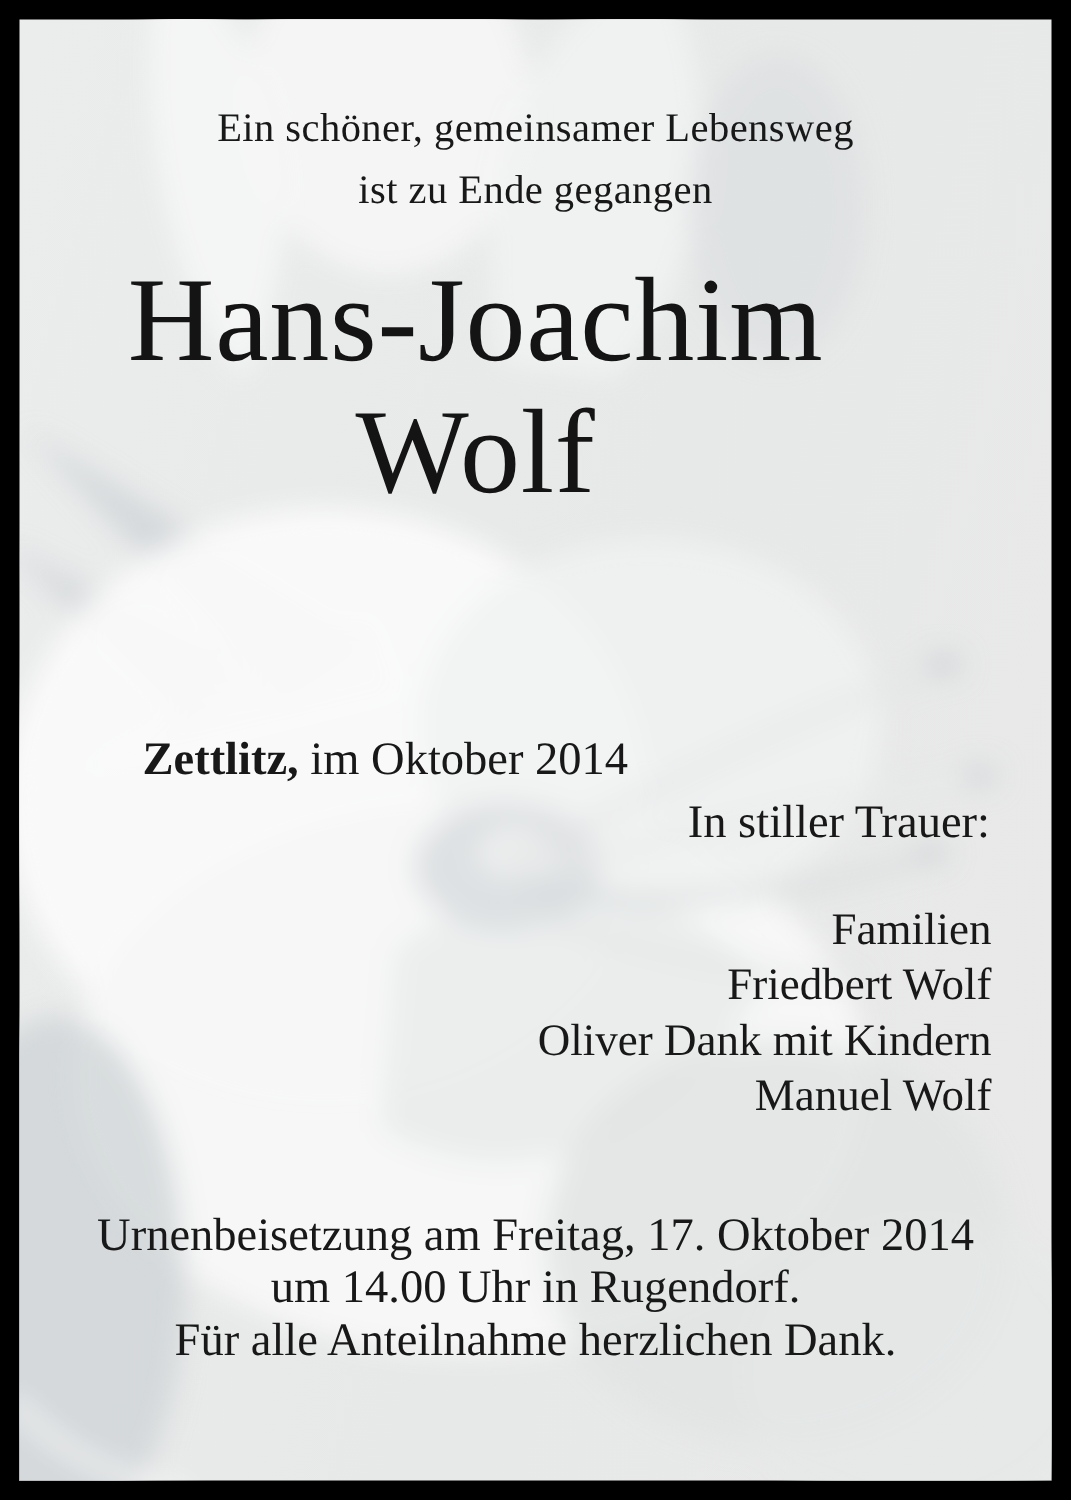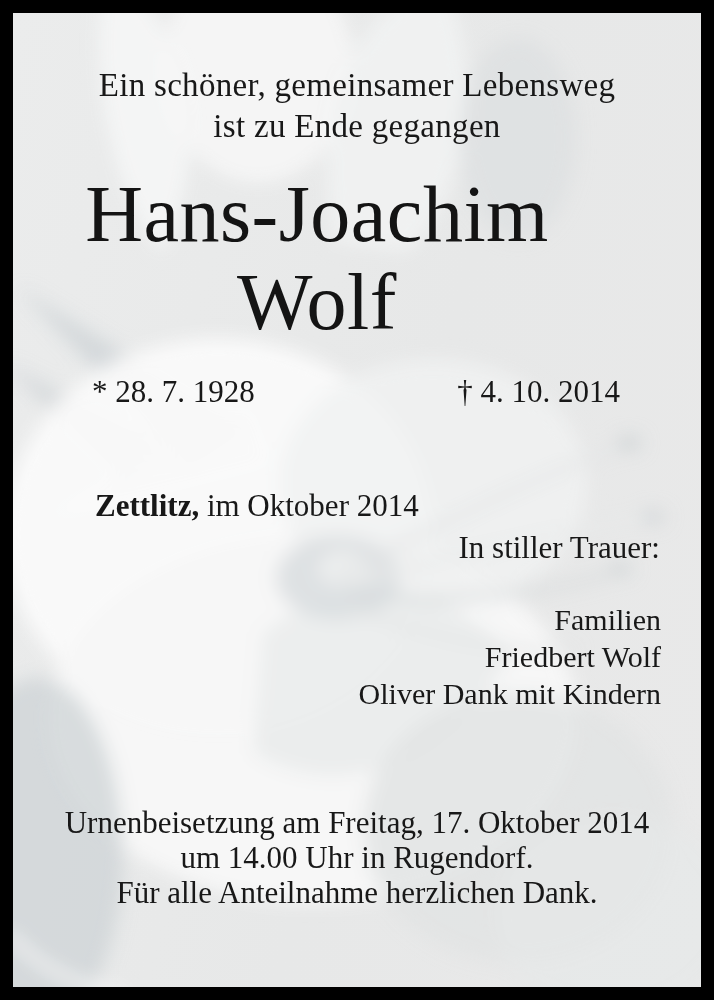--- a/index.html
+++ b/index.html
@@ -18,21 +18,21 @@
     overflow:hidden;
   }
   .flower{
     position:absolute;left:0;top:0;width:688px;height:974px;
     z-index:0;
   }
   .txt{position:absolute;z-index:2;color:#181818;}
   .intro{
     top:52px;left:0;width:688px;
     text-align:center;
-    font-size:33px;line-height:41px;
+    font-size:27px;line-height:41px;
     letter-spacing:0.3px;
   }
   .name{
     top:157px;left:0;width:608px;
     text-align:center;
     font-size:80px;line-height:88px;
     letter-spacing:0.5px;
     color:#141414;
   }
   .dates{
@@ -118,35 +118,32 @@
     <div class="txt intro">
       <div>Ein schöner, gemeinsamer Lebensweg</div>
       <div>ist zu Ende gegangen</div>
     </div>
 
     <div class="txt name">
       <div>Hans-Joachim</div>
       <div>Wolf</div>
     </div>
 
-    <div class="txt dates">
-      <span class="birth">* 28. 7. 1928</span>
-      <span class="death">† 4. 10. 2014</span>
-    </div>
 
     <div class="txt place">
       <span class="b">Zettlitz,</span><span> im Oktober 2014</span>
     </div>
 
     <div class="txt trauer">In stiller Trauer:</div>
 
     <div class="txt mourners">
       <div>Familien</div>
       <div>Friedbert Wolf</div>
       <div>Oliver Dank mit Kindern</div>
+      <div>Manuel Wolf</div>
     </div>
 
     <div class="txt funeral">
       <div>Urnenbeisetzung am Freitag, 17. Oktober 2014</div>
       <div>um 14.00 Uhr in Rugendorf.</div>
       <div>Für alle Anteilnahme herzlichen Dank.</div>
     </div>
 
   </div>
 </div>

